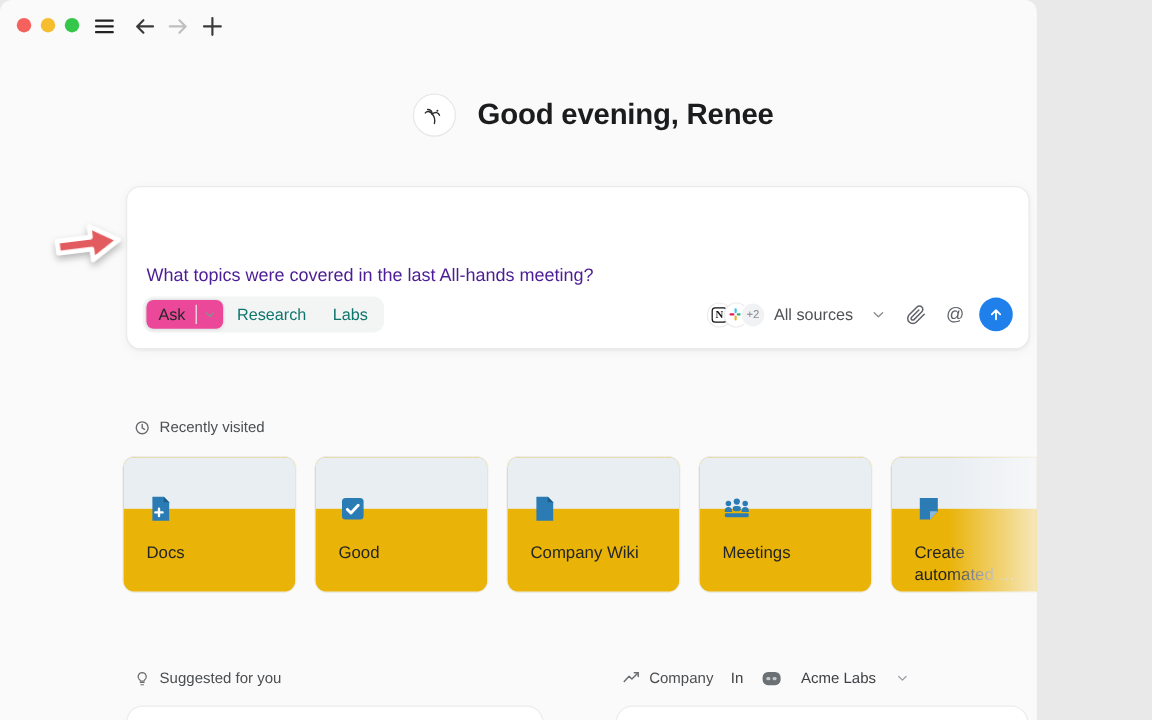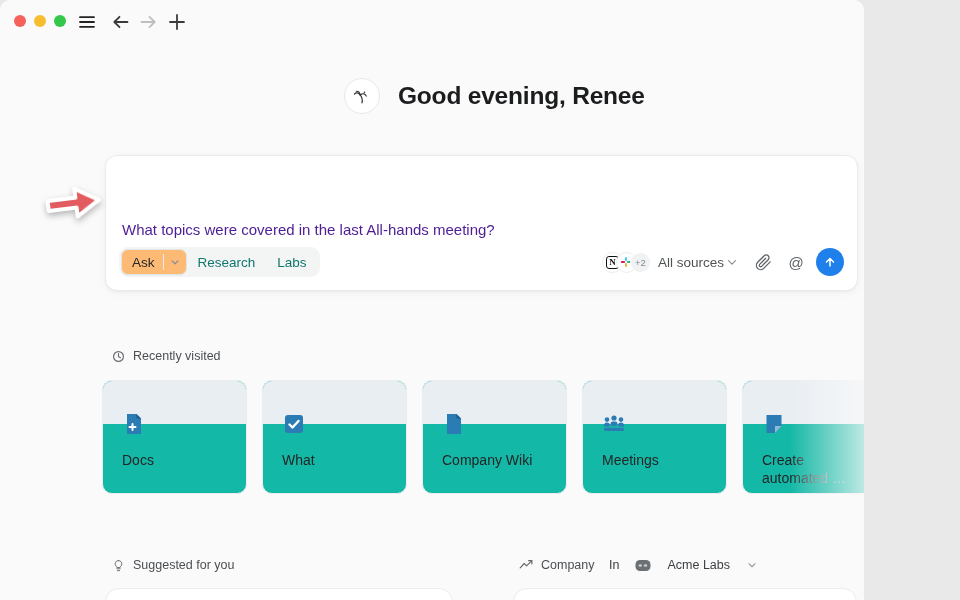--- a/index.html
+++ b/index.html
@@ -19,45 +19,45 @@
   .greet-icon { position:absolute; left:344px; top:78px; width:36px; height:36px; border-radius:50%;
     background:#fff; border:1px solid #e7e7e7; display:flex; align-items:center; justify-content:center; }
   .greet-title { position:absolute; left:398px; top:82px; font-size:24.5px; font-weight:700; letter-spacing:-0.2px; color:#1b1c1e; }
   
   .composer { position:absolute; left:105px; top:155px; width:753px; height:136px; background:#fff;
     border:1px solid #ebebeb; border-radius:12px; box-shadow:0 1px 2px rgba(0,0,0,.04),0 2px 10px rgba(0,0,0,.04); }
   .query { position:absolute; left:16px; top:17px; font-size:15px; color:#4c1d95;margin-top:48px; }
   .composer-bar { position:absolute; left:13px; right:13px; bottom:13px; height:30px;
     display:flex; align-items:center; justify-content:space-between; }
   .mode-switch { display:flex; align-items:center; background:#f3f4f4; border-radius:9px; height:30px; padding:2px; }
-  .ask-pill { display:flex; align-items:center; background:#fdba74; border:1px solid #e3e5e7; border-radius:7px;
+  .ask-pill { display:flex; align-items:center; background:#ec4899; border:1px solid #e3e5e7; border-radius:7px;
     height:26px; padding:0 4px 0 10px; box-shadow:0 1px 1px rgba(0,0,0,.03); cursor:pointer; }
   .ask-pill .lbl { font-size:13.5px; font-weight:500; color:#26282a; }
   .ask-div { width:1px; height:16px; background:#ececec; margin:0 4px 0 8px; }
   .mode-btn { font-size:13.5px; color:#0f766e; padding:0 11px; cursor:pointer; }
   .src-cluster { display:flex; align-items:center; }
   .chip { width:21px; height:21px; border-radius:50%; background:#fff; border:1px solid #ececec;
     display:flex; align-items:center; justify-content:center; }
   .chip + .chip { margin-left:-7px; }
   .chip.count { background:#f1f2f3; border-color:#fff; font-size:9.5px; color:#85898d; }
   .notion-mark { width:13px; height:13px; border:1.3px solid #111; border-radius:3px; font-family:"Liberation Serif","DejaVu Serif",serif;
     font-weight:700; font-size:9px; color:#111; display:flex; align-items:center; justify-content:center; }
-  .all-sources { display:flex; align-items:center; gap:1px; margin-left:7px; cursor:pointer; }
+  .all-sources { display:flex; align-items:center; gap:14px; margin-left:7px; cursor:pointer; }
   .all-sources .lbl { font-size:13.5px; color:#505356; }
   .bar-icon { display:flex; align-items:center; justify-content:center; width:24px; height:24px; color:#5f6368; cursor:pointer; }
   .at-sym { font-size:15px; color:#5f6368; font-weight:500; }
   .send-btn { width:28px; height:28px; border-radius:50%; background:#1f80ec; display:flex; align-items:center; justify-content:center;
     margin-left:8px; cursor:pointer; border:none; }
   
   .anno-arrow { position:absolute; left:42px; top:180px; transform:rotate(-7deg);
     filter:drop-shadow(0 3px 3px rgba(0,0,0,.28)); }
   
   .sec-label { position:absolute; display:flex; align-items:center; gap:8px; font-size:12.5px; color:#4c4f52; }
   .cards-row { position:absolute; left:102px; top:380px; display:flex; gap:15px; }
-  .rv-card { position:relative; width:145px; height:114px; background:#14b8a6; border:1px solid #ececec;
+  .rv-card { position:relative; width:145px; height:114px; background:#eab308; border:1px solid #ececec;
     border-radius:10px; overflow:hidden; cursor:pointer; }
   .rv-head { height:43px; background:#e9eef3; }
   .rv-icon { position:absolute; left:19px; top:31px; width:24px; height:24px; }
   .rv-label { position:absolute; left:19px; top:70px; font-size:14px; color:#232527; width:108px; line-height:18px; }
   .fade-text { color:#202124; background:linear-gradient(90deg,#202124 0%,#202124 30%,#aeb2b6 70%,#d8dbde 100%);
     -webkit-background-clip:text; background-clip:text; -webkit-text-fill-color:transparent; }
   .carousel-fade { position:absolute; left:790px; top:374px; width:140px; height:128px; pointer-events:none;
     background:linear-gradient(90deg, rgba(250,250,250,0) 0%, #fafafa 72%); }
   
   .scope { position:absolute; right:106px; top:558px; display:flex; align-items:center; gap:16px; font-size:12.5px; color:#3e4144; cursor:pointer; }
@@ -195,21 +195,21 @@
         <path d="M7.5 15h6M10.5 12v6" stroke="#fff" stroke-width="2" stroke-linecap="round"></path>
       </svg>
       <div class="rv-label">Docs</div>
     </div>
     <div class="rv-card">
       <div class="rv-head"></div>
       <svg class="rv-icon" viewBox="0 0 24 24">
         <rect x="3" y="3" width="18" height="18" rx="3" fill="#2b7cb5"></rect>
         <polyline points="7.5 12.5 10.5 15.5 16.5 9" fill="none" stroke="#fff" stroke-width="2.4" stroke-linecap="round" stroke-linejoin="round"></polyline>
       </svg>
-      <div class="rv-label">What</div>
+      <div class="rv-label">Good</div>
     </div>
     <div class="rv-card">
       <div class="rv-head"></div>
       <svg class="rv-icon" viewBox="0 0 24 24">
         <path d="M5 2h9.5L19 6.5V22H5z" fill="#2b7cb5"></path>
         <path d="M14.5 2v4.5H19z" fill="#1d5e8f"></path>
       </svg>
       <div class="rv-label">Company Wiki</div>
     </div>
     <div class="rv-card">

